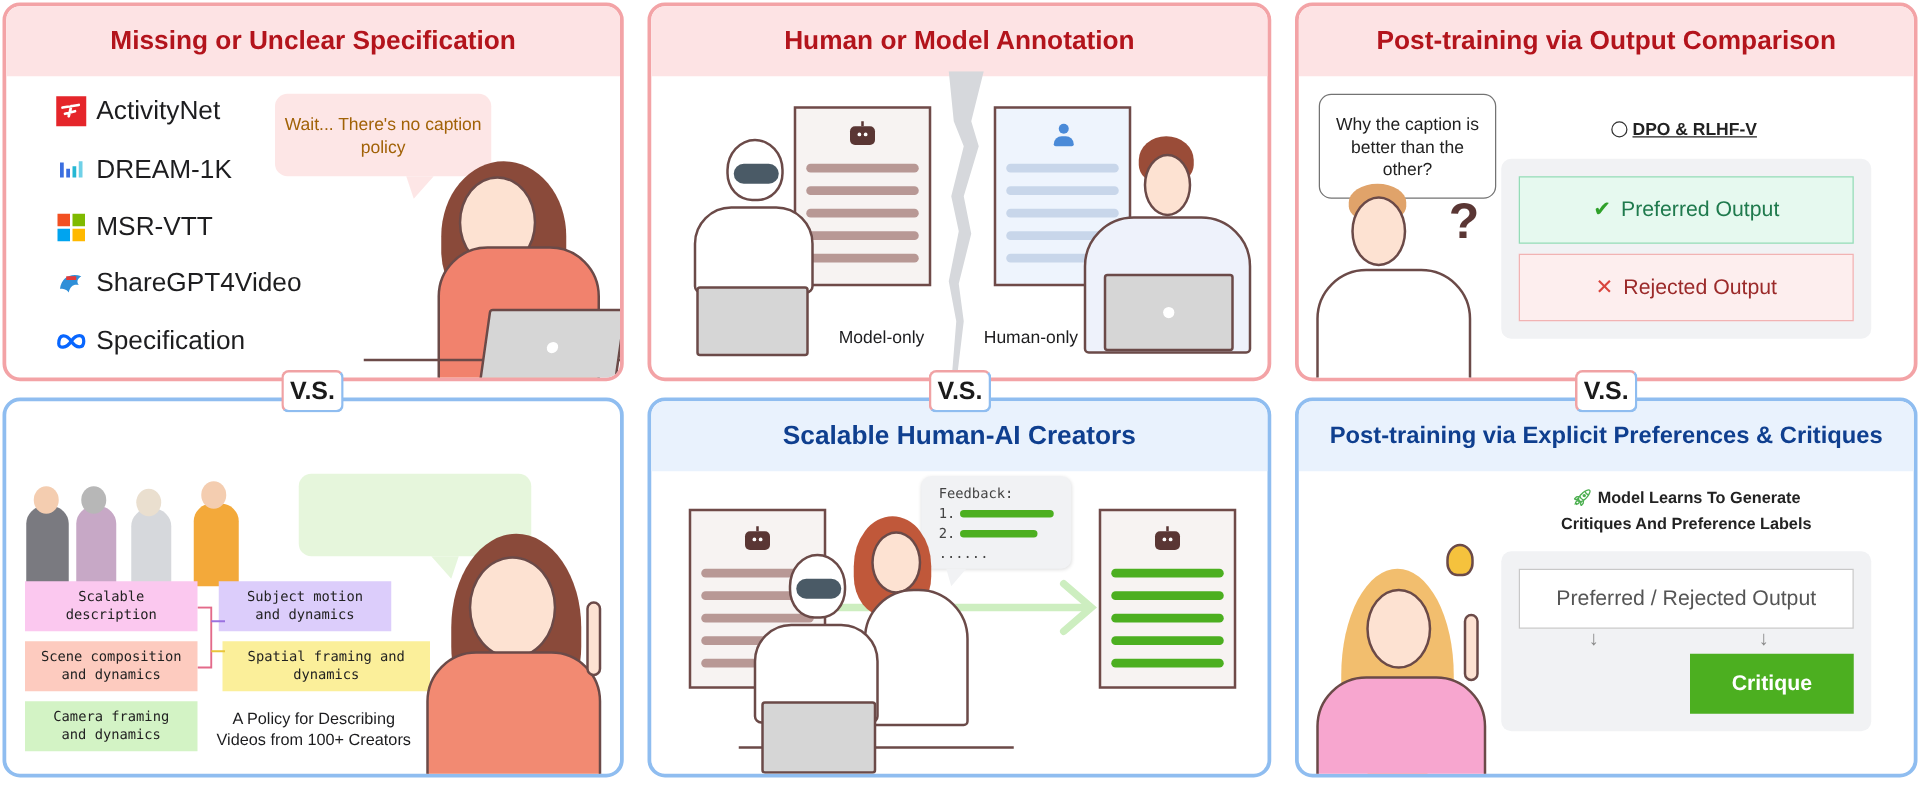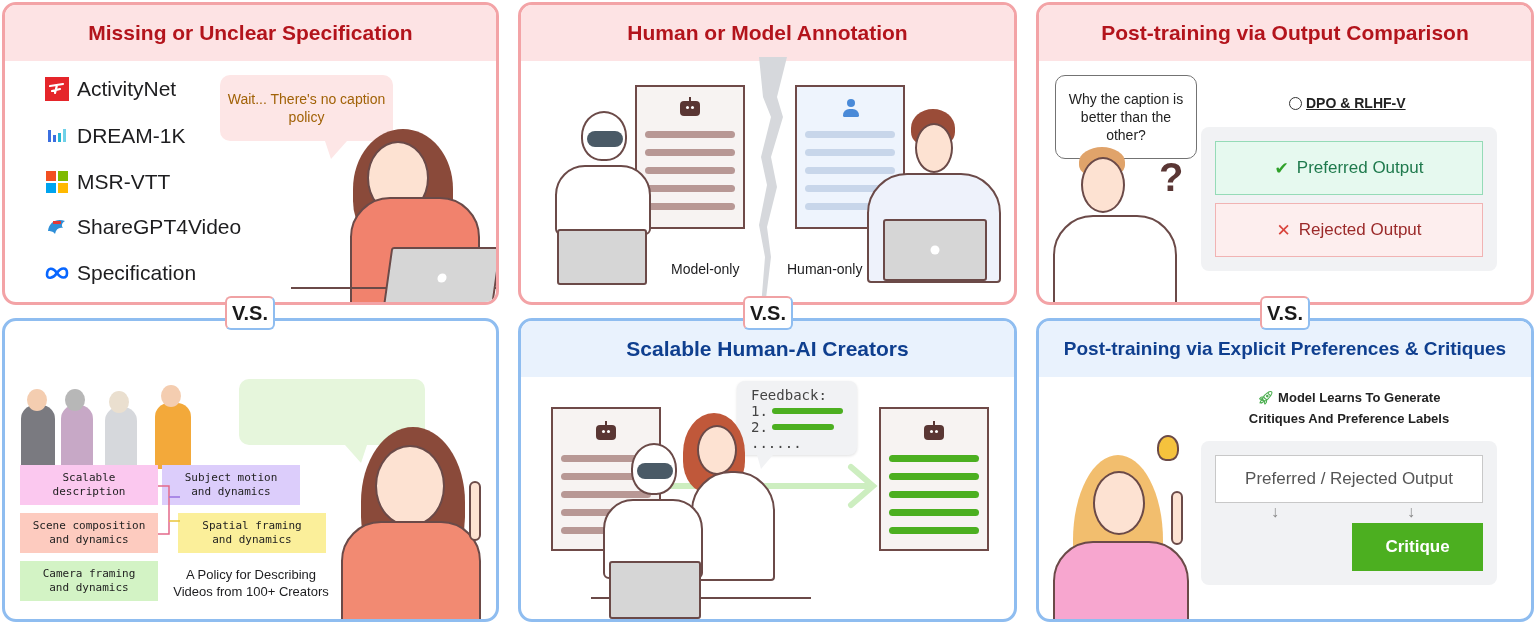--- a/index.html
+++ b/index.html
@@ -201,23 +201,23 @@
     <div style="position:absolute; left:12px; top:4px; width:20px; height:22px; background:#f4cdb0; border-radius:50%;"></div>
     <div style="position:absolute; left:46px; top:20px; width:32px; height:64px; background:#c7a8c6; border-radius:14px 14px 2px 2px;"></div>
     <div style="position:absolute; left:50px; top:4px; width:20px; height:22px; background:#b7b7b7; border-radius:50%;"></div>
     <div style="position:absolute; left:90px; top:22px; width:32px; height:62px; background:#d6d8dc; border-radius:14px 14px 2px 2px;"></div>
     <div style="position:absolute; left:94px; top:6px; width:20px; height:22px; background:#eadfcf; border-radius:50%;"></div>
     <div style="position:absolute; left:140px; top:18px; width:36px; height:66px; background:#f3a93a; border-radius:14px 14px 2px 2px;"></div>
     <div style="position:absolute; left:146px; top:0; width:20px; height:22px; background:#f4cdb0; border-radius:50%;"></div>
   </div>
 
   <div class="tag" style="left:15px; top:144px; width:138px; height:40px; background:#fbc8ef; padding:0 26px;">Scalable description</div>
-  <div class="tag" style="left:157px; top:144px; width:138px; height:40px; background:#dccdfb; padding:0 18px;">Subject motion and dynamics</div>
+  <div class="tag" style="left:170px; top:144px; width:138px; height:40px; background:#dccdfb; padding:0 18px;">Subject motion and dynamics</div>
   <div class="tag" style="left:15px; top:192px; width:138px; height:40px; background:#fdcbbf; padding:0 8px;">Scene composition and dynamics</div>
-  <div class="tag" style="left:173px; top:192px; width:148px; height:40px; background:#fbef9a; padding:0 18px;">Spatial framing and dynamics</div>
+  <div class="tag" style="left:173px; top:192px; width:166px; height:40px; background:#fbef9a; padding:0 18px;">Spatial framing and dynamics</div>
   <div class="tag" style="left:15px; top:240px; width:138px; height:40px; background:#d3f3c5; padding:0 18px;">Camera framing and dynamics</div>
 
   <svg class="abs" style="left:153px; top:164px;" width="22" height="52" viewBox="0 0 22 52">
     <path d="M0 1 H11 V49 H0" stroke="#e36a8a" stroke-width="1.5" fill="none"></path>
     <path d="M11 12 H22" stroke="#9a72e0" stroke-width="1.5"></path>
     <path d="M11 36 H22" stroke="#e9c53a" stroke-width="1.5"></path>
   </svg>
 
   <div class="label" style="left:166px; top:245px; width:160px; font-size:13px;">A Policy for Describing Videos from 100+ Creators</div>
 
@@ -254,21 +254,21 @@
     <div class="bot" style="top:16px;">
         <div class="ant"></div>
       </div>
     <div class="line" style="top:46px; background:#4caf20;"></div>
     <div class="line" style="top:64px; background:#4caf20;"></div>
     <div class="line" style="top:82px; background:#4caf20;"></div>
     <div class="line" style="top:100px; background:#4caf20;"></div>
     <div class="line" style="top:118px; background:#4caf20;"></div>
   </div>
 
-  <div class="abs" style="left:216px; top:60px; width:120px; height:74px; background:#f1f2f4; border-radius:8px; box-shadow:0 1px 3px rgba(0,0,0,0.12); font-family:'DejaVu Sans Mono', monospace; font-size:14px; color:#444; padding:6px 14px; line-height:16px;">
+  <div class="abs" style="left:216px; top:60px; width:120px; height:74px; background:#f1f2f4; border-radius:8px; box-shadow:0 1px 3px rgba(0,0,0,0.12); font-family:'DejaVu Sans Mono', monospace; font-size:11px; color:#444; padding:6px 14px; line-height:16px;">
     <div>Feedback:</div>
     <div style="display:flex; align-items:center; gap:4px;">
         <span>1.</span>
         <span style="display:inline-block; width:76px; height:6px; background:#4caf20; border-radius:3px;"></span>
       </div>
     <div style="display:flex; align-items:center; gap:4px;">
         <span>2.</span>
         <span style="display:inline-block; width:62px; height:6px; background:#4caf20; border-radius:3px;"></span>
       </div>
     <div>......</div>

